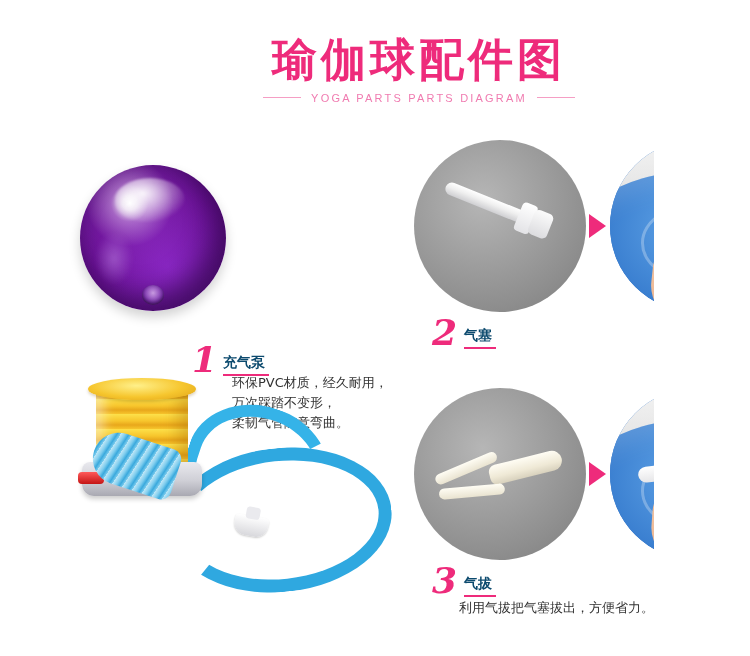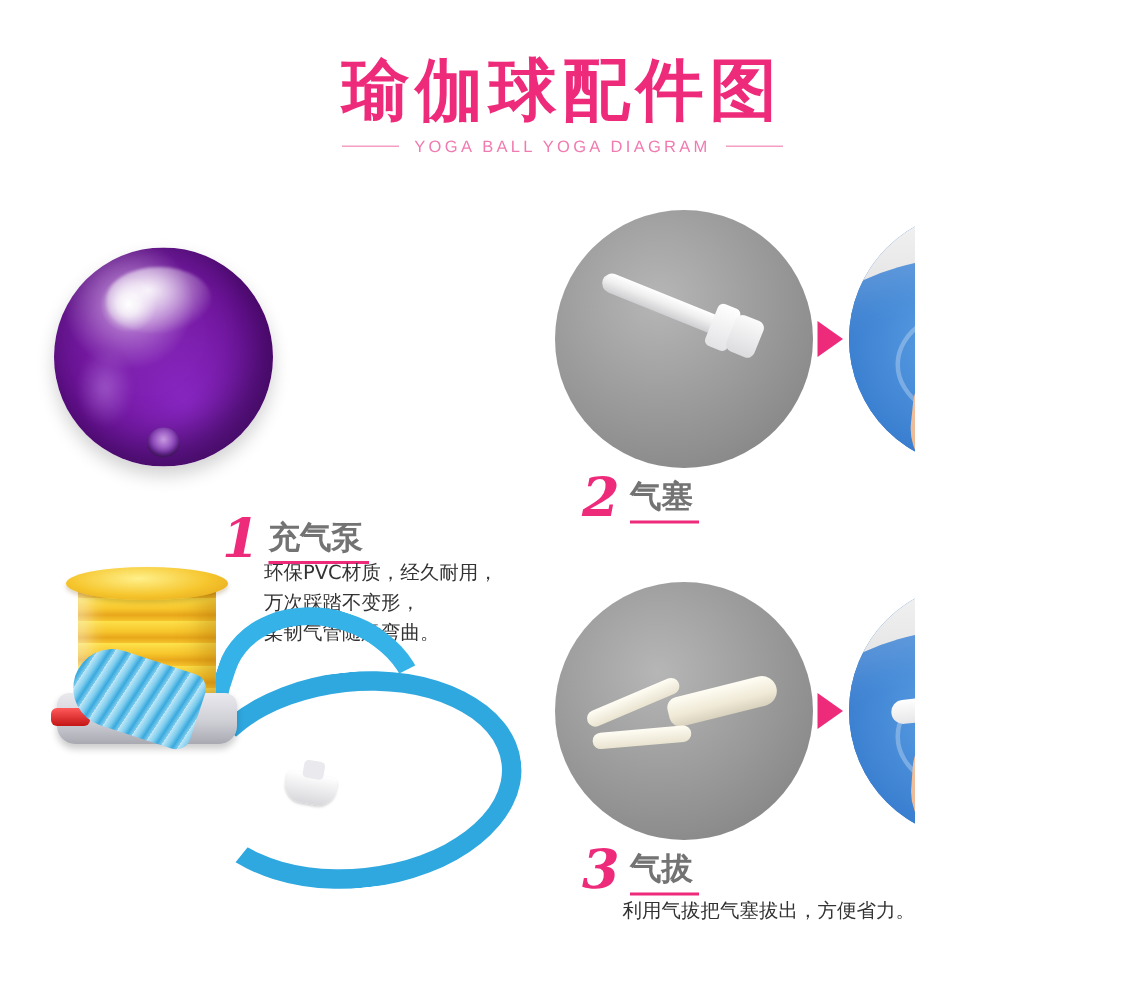--- a/index.html
+++ b/index.html
@@ -9,20 +9,21 @@
   }
   body {
     font-family: "Liberation Sans", sans-serif;
   }
   .page {
     position: relative;
     width: 610px;
     height: 656px;
     background: #ffffff;
     overflow: hidden;
+    margin-left: 44px;
   }
 
   
   .title-block {
     position: absolute;
     top: 34px;
     left: 0;
     width: 750px;
     text-align: center;
   }
@@ -124,42 +125,42 @@
     font-style: italic;
     font-weight: bold;
     color: #ee2b7b;
     line-height: 0.9;
   }
   .num-1 { font-size: 36px; }
   .num-2 { font-size: 36px; }
   .num-3 { font-size: 36px; }
   .item-name {
     font-family: "DejaVu Sans", sans-serif;
-    font-size: 21px;
+    font-size: 14px;
     font-weight: bold;
-    color: #737373;
+    color: #0c4a6e;
     position: relative;
     padding-bottom: 3px;
   }
   .item-name::after {
     content: "";
     position: absolute;
     left: 0; right: -4px; bottom: -1px;
     height: 2px;
     background: #ee2b7b;
   }
   .desc {
     position: absolute;
     font-family: "DejaVu Sans", sans-serif;
     font-size: 13px;
     color: #333333;
     line-height: 1.55;
     white-space: pre-line;
   }
-  .pump-desc { left: 176px; top: 373px; }
+  .pump-desc { left: 188px; top: 373px; }
 
   
   .pump-wrap { position: absolute; left: 30px; top: 378px; width: 300px; height: 190px; }
   .bellows {
     position: absolute; left: 22px; top: 6px; width: 92px; height: 82px;
     background: repeating-linear-gradient(to bottom,
       #fde14a 0px, #f7c52c 7px, #e8a71b 11px, #f7c52c 15px);
     border-radius: 10px 10px 4px 4px;
     box-shadow: inset -10px 0 16px rgba(160,100,0,0.35), inset 8px 0 12px rgba(255,255,255,0.45);
   }
@@ -342,21 +343,21 @@
 </style>
 </head>
 <body>
 
 <div class="page">
 
   <div class="title-block">
     <div class="main-title">瑜伽球配件图</div>
     <div class="sub-title-wrap">
       <span class="sub-rule"></span>
-      <span class="sub-title">YOGA BALL YOGA DIAGRAM</span>
+      <span class="sub-title">YOGA PARTS PARTS DIAGRAM</span>
       <span class="sub-rule"></span>
     </div>
   </div>
 
   <div class="ball">
     <div class="sheen"></div>
     <div class="sheen2"></div>
     <div class="nozzle"></div>
   </div>
 

